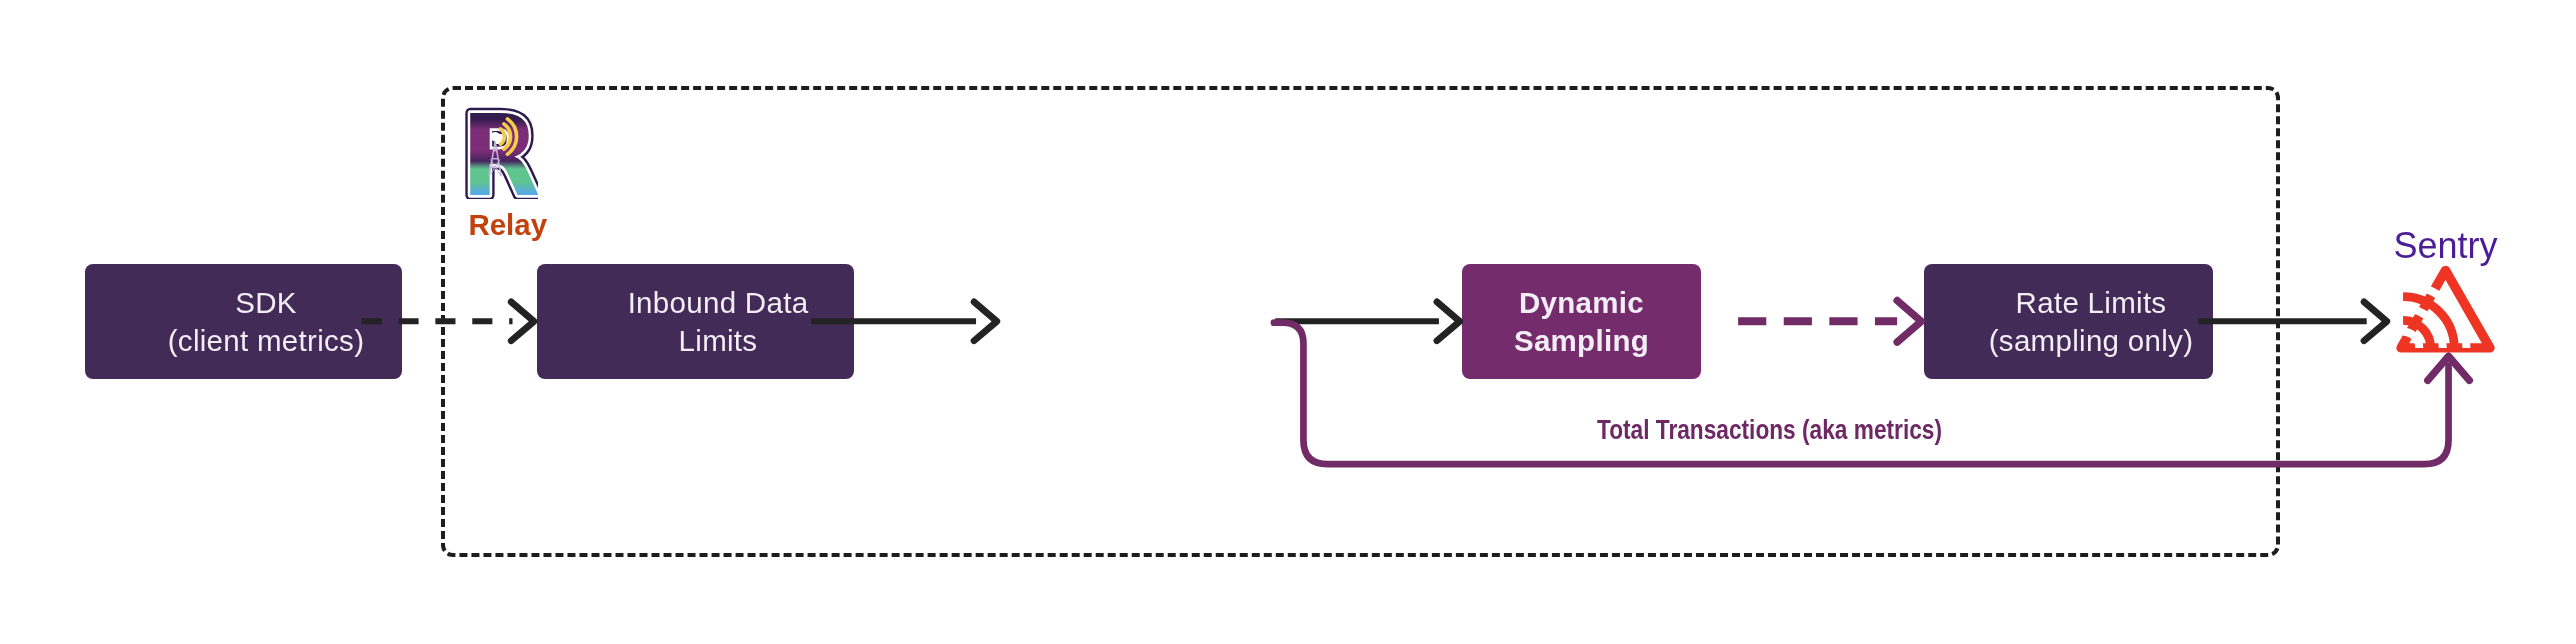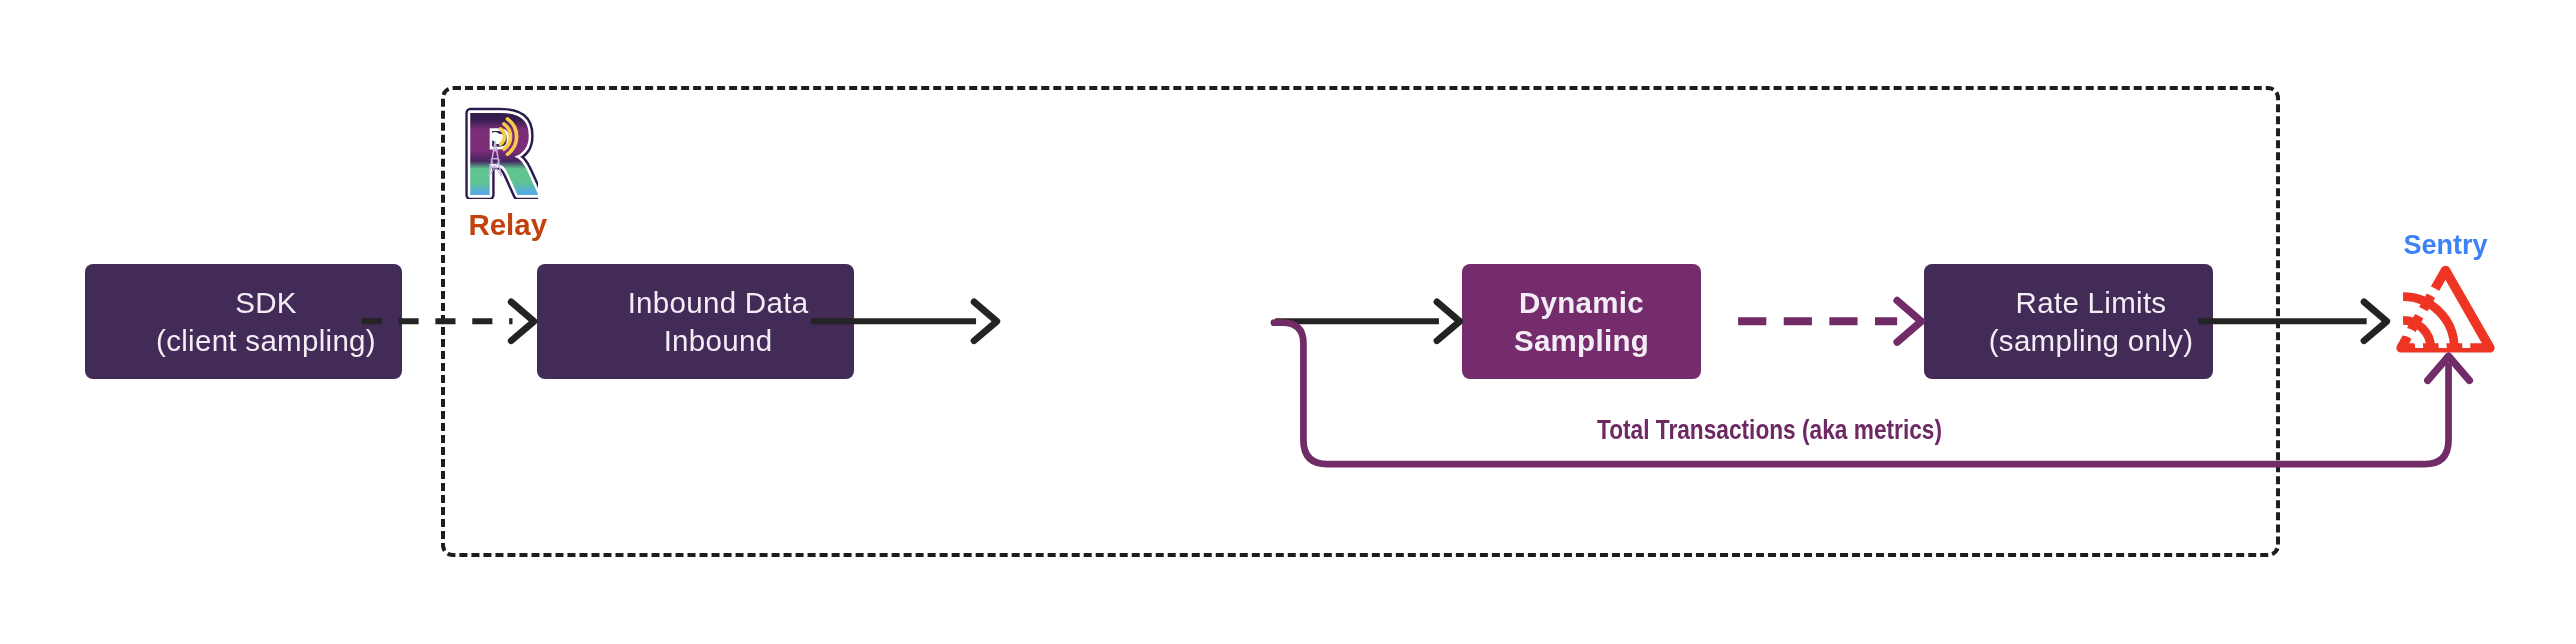--- a/index.html
+++ b/index.html
@@ -29,21 +29,21 @@
 
   
   .relay-brand { position:absolute; left:463px; top:105px; width:121px; }
   .relay-wordmark {
     margin-top:6.7px; margin-left:5.4px; color:#c2410c; font-weight:bold;
     font-size:29.5px; letter-spacing:0px;
   }
 
   
   .sentry-brand { position:absolute; left:2385px; top:231px; width:121px; text-align:center; }
-  .sentry-wordmark { color:#3b82f6; font-weight:bold; font-size:27px; line-height:29.5px; }
+  .sentry-wordmark { color:#4c1d95; font-weight:normal; font-size:36px; line-height:29.5px; }
   .sentry-brand svg { margin-top:4px; }
 
   
   .edge-label {
     position:absolute; left:1434px; top:415px; width:671px; height:34px;
     text-align:center; font-weight:bold; font-size:27px; line-height:31px;
     color:#6e2864; transform:scaleX(0.84); transform-origin:center;
     white-space:nowrap;
   }
 
@@ -92,26 +92,26 @@
         <path d="M56,35.5 A14,14 0 0 1 56,58.5"></path>
         <path d="M61.2,28.2 A23,23 0 0 1 61.2,65.8"></path>
         <path d="M66.4,20.8 A32,32 0 0 1 66.4,73.2"></path>
       </g>
     </svg>
     <div class="relay-wordmark">Relay</div>
   </div>
 
   <div class="node dark node-sdk">
     <span>SDK</span>
-    <span>(client sampling)</span>
+    <span>(client metrics)</span>
   </div>
 
   <div class="node dark node-inbound">
     <span>Inbound Data</span>
-    <span>Inbound</span>
+    <span>Limits</span>
   </div>
 
 
   <div class="node magenta node-dynamic">
     <span>Dynamic Sampling</span>
   </div>
 
   <div class="node dark node-ratelim">
     <span>Rate Limits</span>
     <span>(sampling only)</span>

